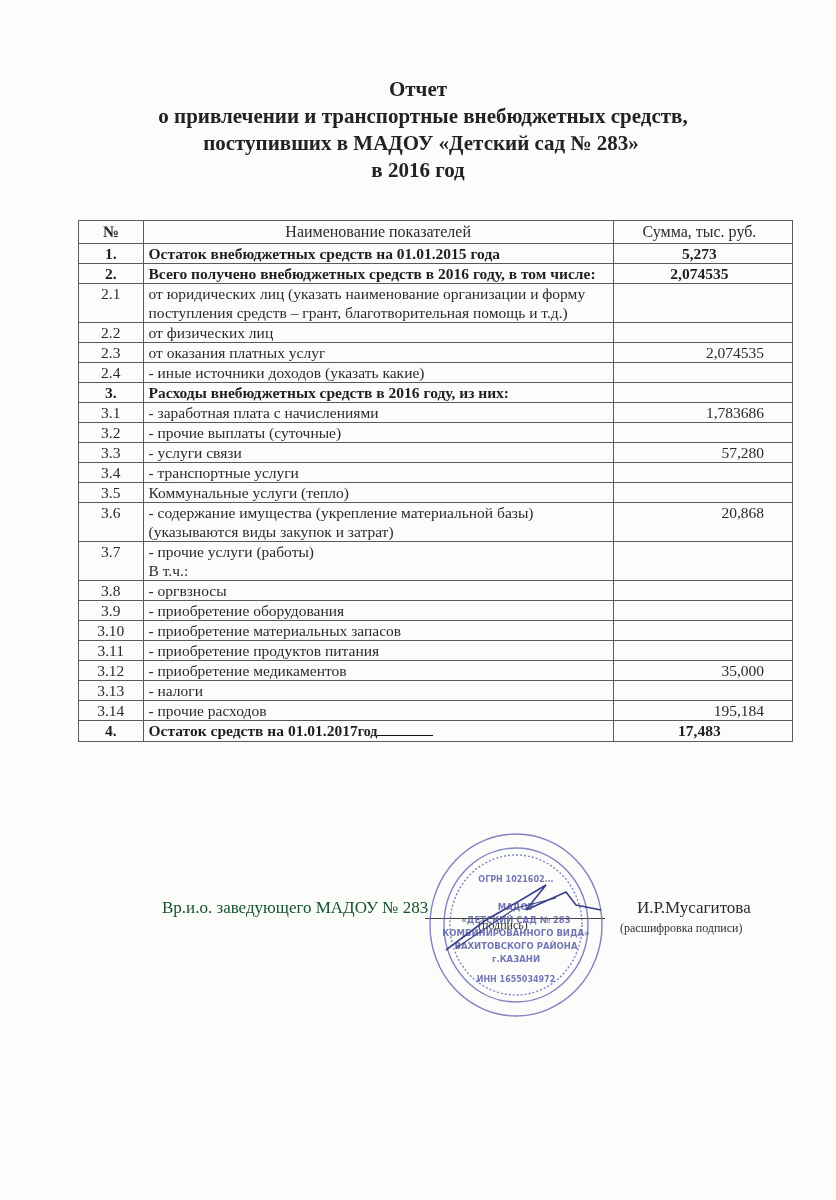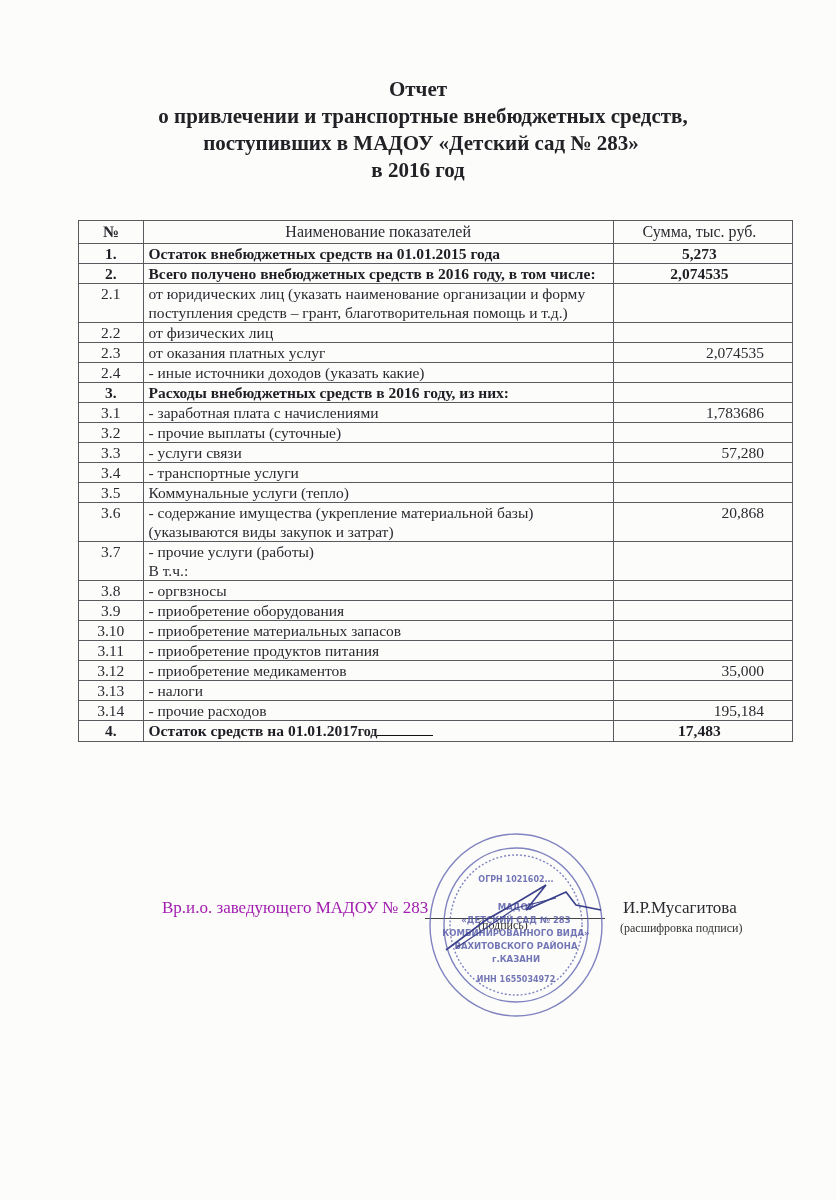--- a/index.html
+++ b/index.html
@@ -36,31 +36,31 @@
   table.report tr.head td { font-weight: normal; text-align: center; font-size: 16px; line-height: 22px; }
   table.report tr.head td.num { font-weight: bold; }
   table.report td.sum.right { text-align: right; padding-right: 28px; }
   .underline-tail {
     display: inline-block; width: 56px; border-bottom: 1px solid #111;
     margin-left: 0; vertical-align: baseline; font-size: 13px; height: 14px;
   }
   .god { font-size: 14px; font-weight: bold; }
 
   .signature-line {
-    position: absolute; left: 162px; top: 898px; font-size: 17px; color: #a21caf;
+    position: absolute; left: 162px; top: 898px; font-size: 17px; color: #14532d;
     white-space: nowrap;
   }
   .sig-rule {
     position: absolute; left: 425px; top: 918px; width: 180px; border-top: 1px solid #444;
   }
   .sig-caption {
     position: absolute; left: 478px; top: 918px; font-size: 12px; color: #333;
   }
   .sig-name {
-    position: absolute; left: 623px; top: 898px; font-size: 17px; color: #2a2a30; text-align: center;
+    position: absolute; left: 637px; top: 898px; font-size: 17px; color: #2a2a30; text-align: center;
   }
   .decode-caption {
     position: absolute; left: 620px; top: 921px; font-size: 12px; color: #333;
   }
   .stamp {
     position: absolute; left: 426px; top: 830px; width: 180px; height: 190px;
   }
 </style>
 </head>
 <body>

